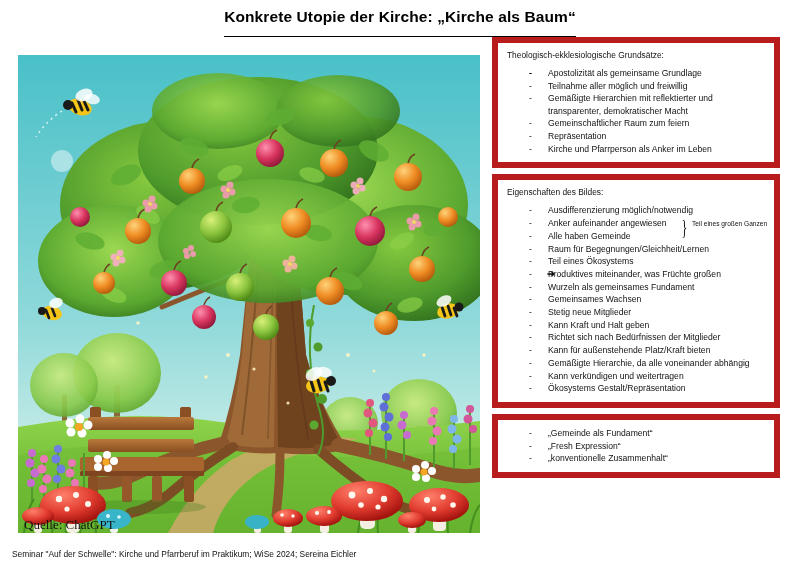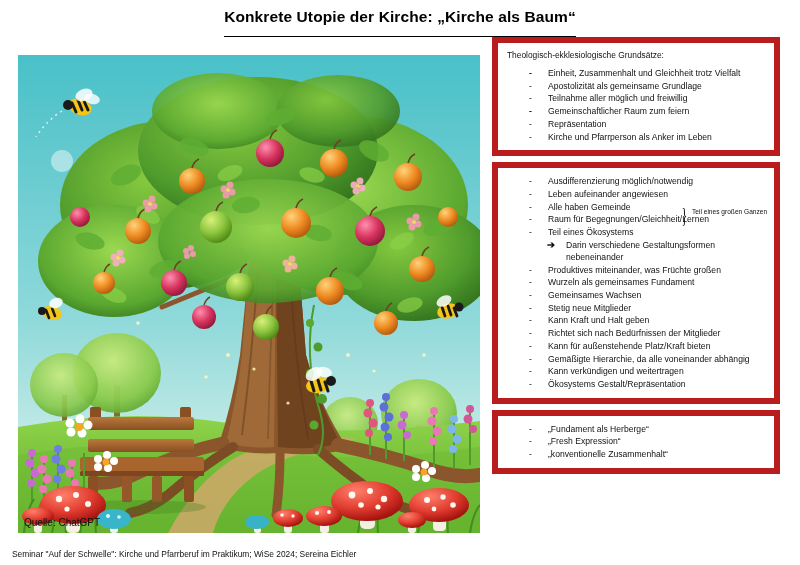--- a/index.html
+++ b/index.html
@@ -16,22 +16,23 @@
   .slide-title span{
     border-bottom:1.6px solid #000;padding-bottom:11px;
   }
   
   .illus-wrap{
     position:absolute;left:18px;top:55px;width:462px;height:478px;
     overflow:hidden;background:#4fc3c9;
   }
   .illus-wrap svg{display:block;}
   .img-caption{
-    position:absolute;left:24px;top:517px;font-size:10px;color:#111;
+    position:absolute;left:24px;top:517px;font-size:13px;color:#111;
     background:transparent;
+    font-family:Liberation Serif, serif;
   }
   
   .boxcol{position:absolute;left:492px;top:37px;width:288px;}
   .tbox{
     border:6px solid #b91c1c;background:#fff;
     padding:7px 8px 7px 9px;margin-bottom:6px;box-sizing:border-box;
     position:relative;
   }
   .tbox-head{font-size:8.4px;color:#111;margin-bottom:7px;}
   ul.blist{list-style:none;margin:0;padding:0 0 0 22px;}
@@ -607,58 +608,59 @@
 </div>
 
 <div class="img-caption">Quelle: ChatGPT</div>
 
 <div class="boxcol">
 
   <div class="tbox">
     <div class="tbox-head">Theologisch-ekklesiologische Grundsätze:</div>
     <ul class="blist">
       <li><span class="dash">-</span></li>
-      <li><span class="dash">-</span><span>Einheit, Zusammenhalt und Gleichheit trotz Vielfalt</span></li>
+      <li><span class="dash">-</span></li>
       <li><span class="dash">-</span><span>Apostolizität als gemeinsame Grundlage</span></li>
       <li><span class="dash">-</span><span>Teilnahme aller möglich und freiwillig</span></li>
-      <li><span class="dash">-</span></li>
+      <li><span class="dash">-</span><span>Gemäßigte Hierarchien mit reflektierter und
+transparenter, demokratischer Macht</span></li>
       <li><span class="dash">-</span><span>Gemeinschaftlicher Raum zum feiern</span></li>
       <li><span class="dash">-</span><span>Repräsentation</span></li>
       <li><span class="dash">-</span><span>Kirche und Pfarrperson als Anker im Leben</span></li>
     </ul>
   </div>
 
   <div class="tbox">
+    <div class="tbox-head">Eigenschaften des Bildes:</div>
     <div class="brace-glyph">}</div>
     <div class="brace-note">Teil eines
 großen Ganzen</div>
     <ul class="blist">
       <li><span class="dash">-</span><span>Ausdifferenzierung möglich/notwendig</span></li>
-      <li><span class="dash">-</span><span>Leben aufeinander angewiesen</span></li>
+      <li><span class="dash">-</span><span>Anker aufeinander angewiesen</span></li>
       <li><span class="dash">-</span><span>Alle haben Gemeinde</span></li>
       <li><span class="dash">-</span><span>Raum für Begegnungen/Gleichheit/Lernen</span></li>
       <li><span class="dash">-</span><span>Teil eines Ökosystems</span></li>
-      <li class="arrow"><span class="dash">➔</span><span>Darin verschiedene Gestaltungsformen
-nebeneinander</span></li>
+      <li class="arrow"><span class="dash">➔</span></li>
       <li><span class="dash">-</span><span>Produktives miteinander, was Früchte großen</span></li>
       <li><span class="dash">-</span><span>Wurzeln als gemeinsames Fundament</span></li>
       <li><span class="dash">-</span><span>Gemeinsames Wachsen</span></li>
       <li><span class="dash">-</span><span>Stetig neue Mitglieder</span></li>
       <li><span class="dash">-</span><span>Kann Kraft und Halt geben</span></li>
       <li><span class="dash">-</span><span>Richtet sich nach Bedürfnissen der Mitglieder</span></li>
       <li><span class="dash">-</span><span>Kann für außenstehende Platz/Kraft bieten</span></li>
       <li><span class="dash">-</span><span>Gemäßigte Hierarchie, da alle voneinander abhängig</span></li>
       <li><span class="dash">-</span><span>Kann verkündigen und weitertragen</span></li>
       <li><span class="dash">-</span><span>Ökosystems Gestalt/Repräsentation</span></li>
     </ul>
   </div>
 
   <div class="tbox">
     <ul class="blist">
-      <li><span class="dash">-</span><span>„Fundament als Herberge“</span></li>
+      <li><span class="dash">-</span><span>„Gemeinde als Fundament“</span></li>
       <li><span class="dash">-</span><span>„Fresh Expression“</span></li>
       <li><span class="dash">-</span><span>„konventionelle Zusammenhalt“</span></li>
     </ul>
   </div>
 
 </div>
 
 <div class="footer">Seminar "Auf der Schwelle": Kirche und Pfarrberuf im Praktikum; WiSe 2024; Sereina Eichler</div>
 
 </body></html>

